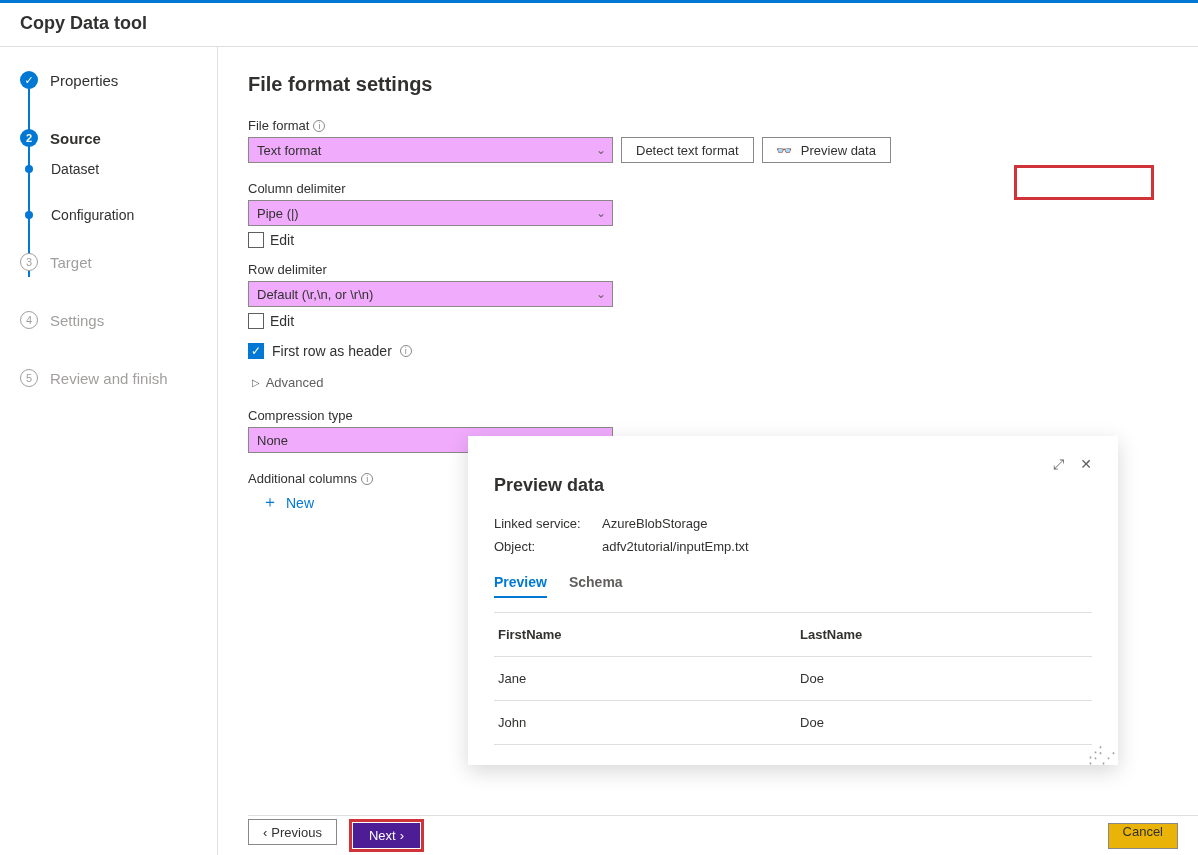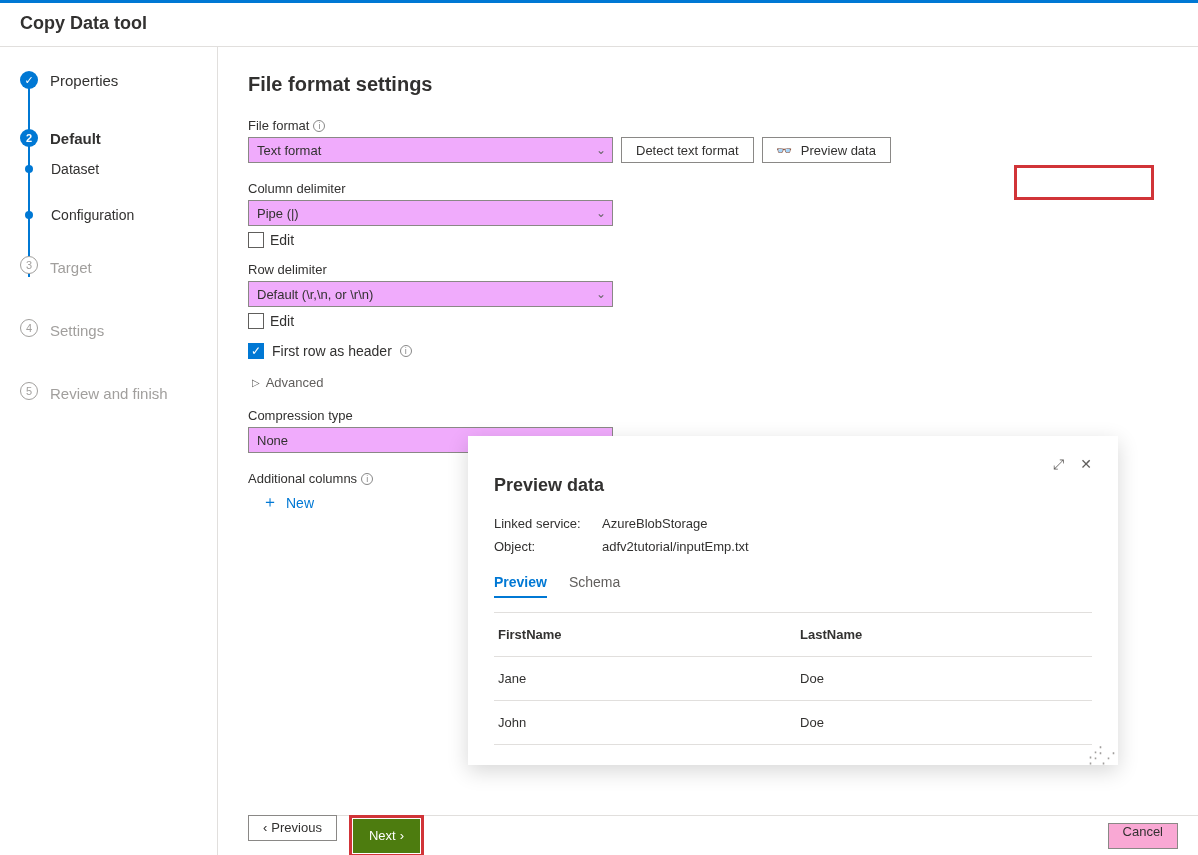--- a/index.html
+++ b/index.html
@@ -64,21 +64,20 @@
   .step.future .marker {
     border: 1px solid #a19f9d;
     color: #a19f9d;
     background: #fff;
   }
   .step-label {
     font-size: 15px;
   }
   .step.future .step-label {
     color: #a19f9d;
-    margin-top: 6px;
   }
   .step.current .step-label {
     font-weight: 600;
   }
   .sub-steps {
     margin-left: 9px;
     padding-left: 0;
     margin-top: -26px;
     margin-bottom: 30px;
     position: relative;
@@ -257,20 +256,21 @@
   .kv .k { width:108px; }
   .tabs {
     display:flex;
     gap:22px;
     margin-top:20px;
     border-bottom:none;
   }
   .tab {
     padding-bottom:6px;
     font-size:14px;
+    font-weight:bold;
   }
   .tab.active {
     color:#0078d4;
     border-bottom:2px solid #0078d4;
     font-weight:600;
     text-align:right;
   }
   .tab.inactive {
     color:#605e5c;
   }
@@ -319,22 +319,22 @@
     height:26px;
     border:1px solid #8a8886;
     background:#fff;
     padding:0 14px;
     display:flex;
     align-items:center;
     gap:4px;
     font-size:13px;
   }
   .btn-primary {
-    height:34px;
-    background:#4d7c0f;
+    height:25px;
+    background:#4c1d95;
     color:#fff;
     border:none;
     padding:0 16px;
     display:flex;
     align-items:center;
     gap:4px;
     font-size:13px;
   }
   .hl-next {
     border:3px solid #d13438;
@@ -349,21 +349,21 @@
     height:35px;
     pointer-events:none;
   }
   .glasses-icon {
     color:#0078d4;
     font-size:13px;
   }
   .cancel-btn {
     height:26px;
     border:1px solid #8a8886;
-    background:#f9a8d4;
+    background:#eab308;
     padding:0 14px;
     font-size:13px;
   }
 </style>
 </head>
 <body>
 
 <div class="topbar"></div>
 <div class="header">Copy Data tool</div>
 
@@ -371,21 +371,21 @@
   <aside class="sidebar">
     <div class="line"></div>
 
     <div class="step done">
       <div class="marker">✓</div>
       <div class="step-label">Properties</div>
     </div>
 
     <div class="step current">
       <div class="marker">2</div>
-      <div class="step-label">Default</div>
+      <div class="step-label">Source</div>
     </div>
 
     <div class="sub-steps">
       <div class="sub-step">
         <div class="dot"></div>
         <div class="sub-label">Dataset</div>
       </div>
       <div class="sub-step" style="margin-bottom:22px;">
         <div class="dot"></div>
         <div class="sub-label">Configuration</div>

